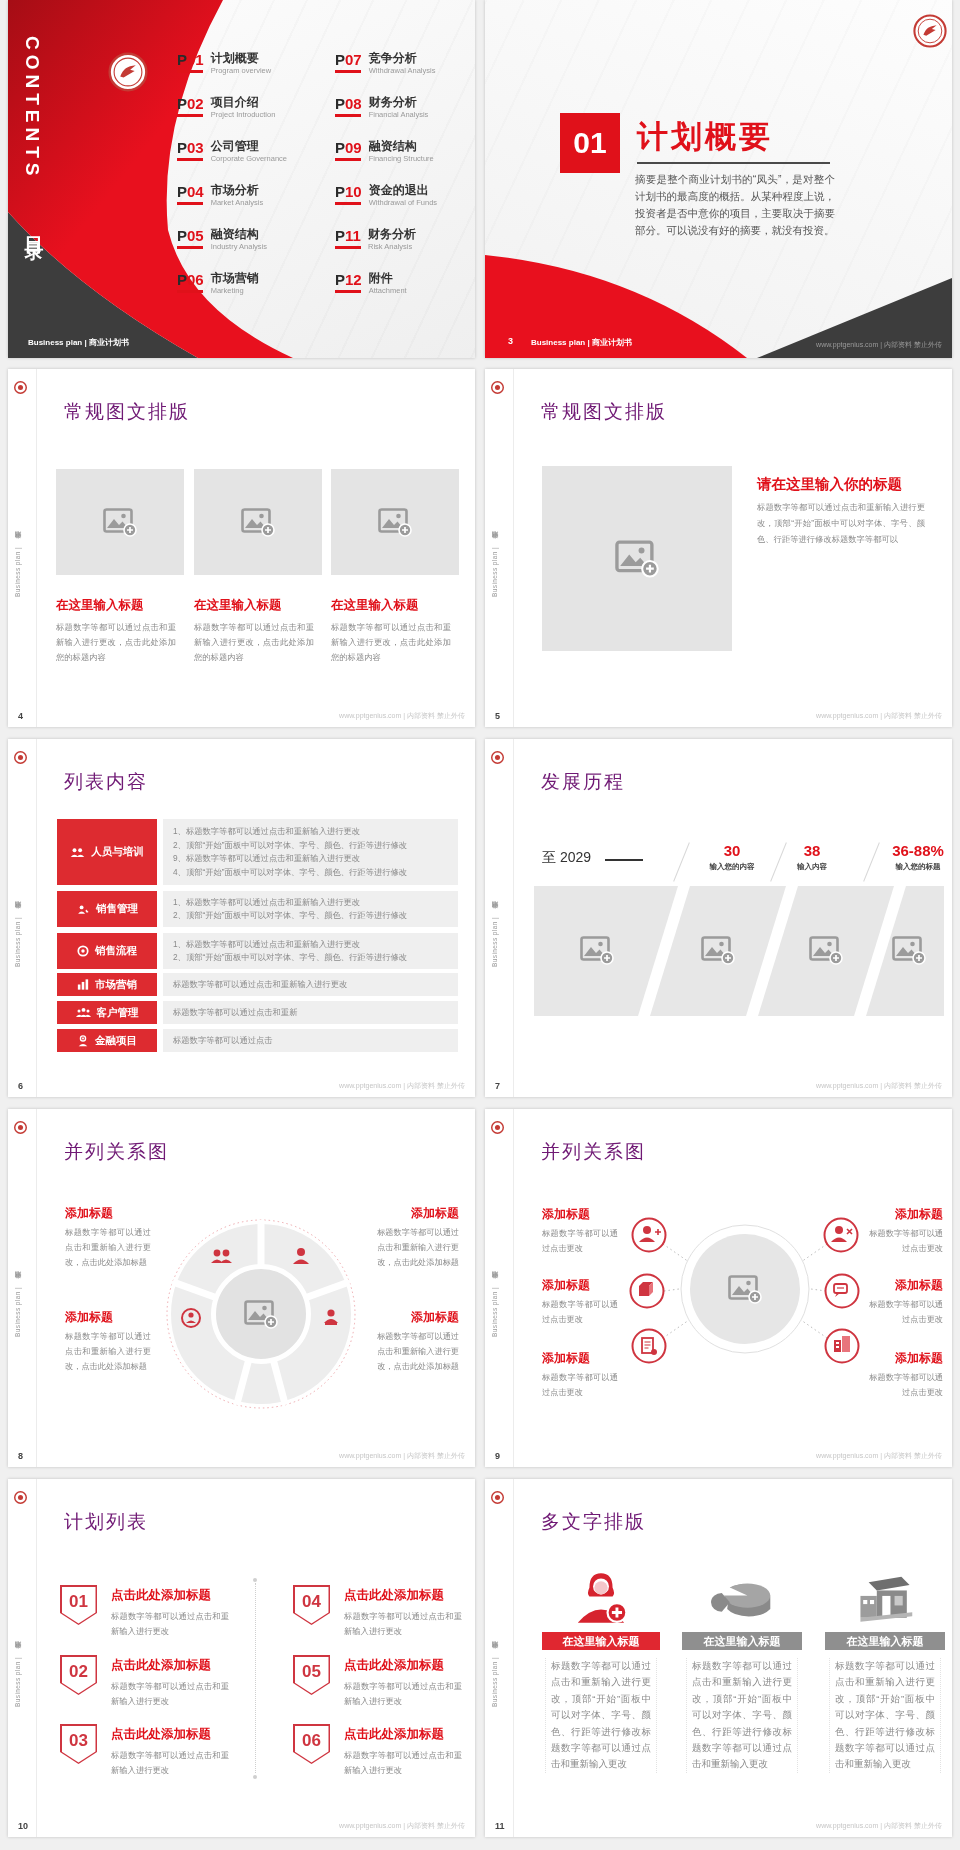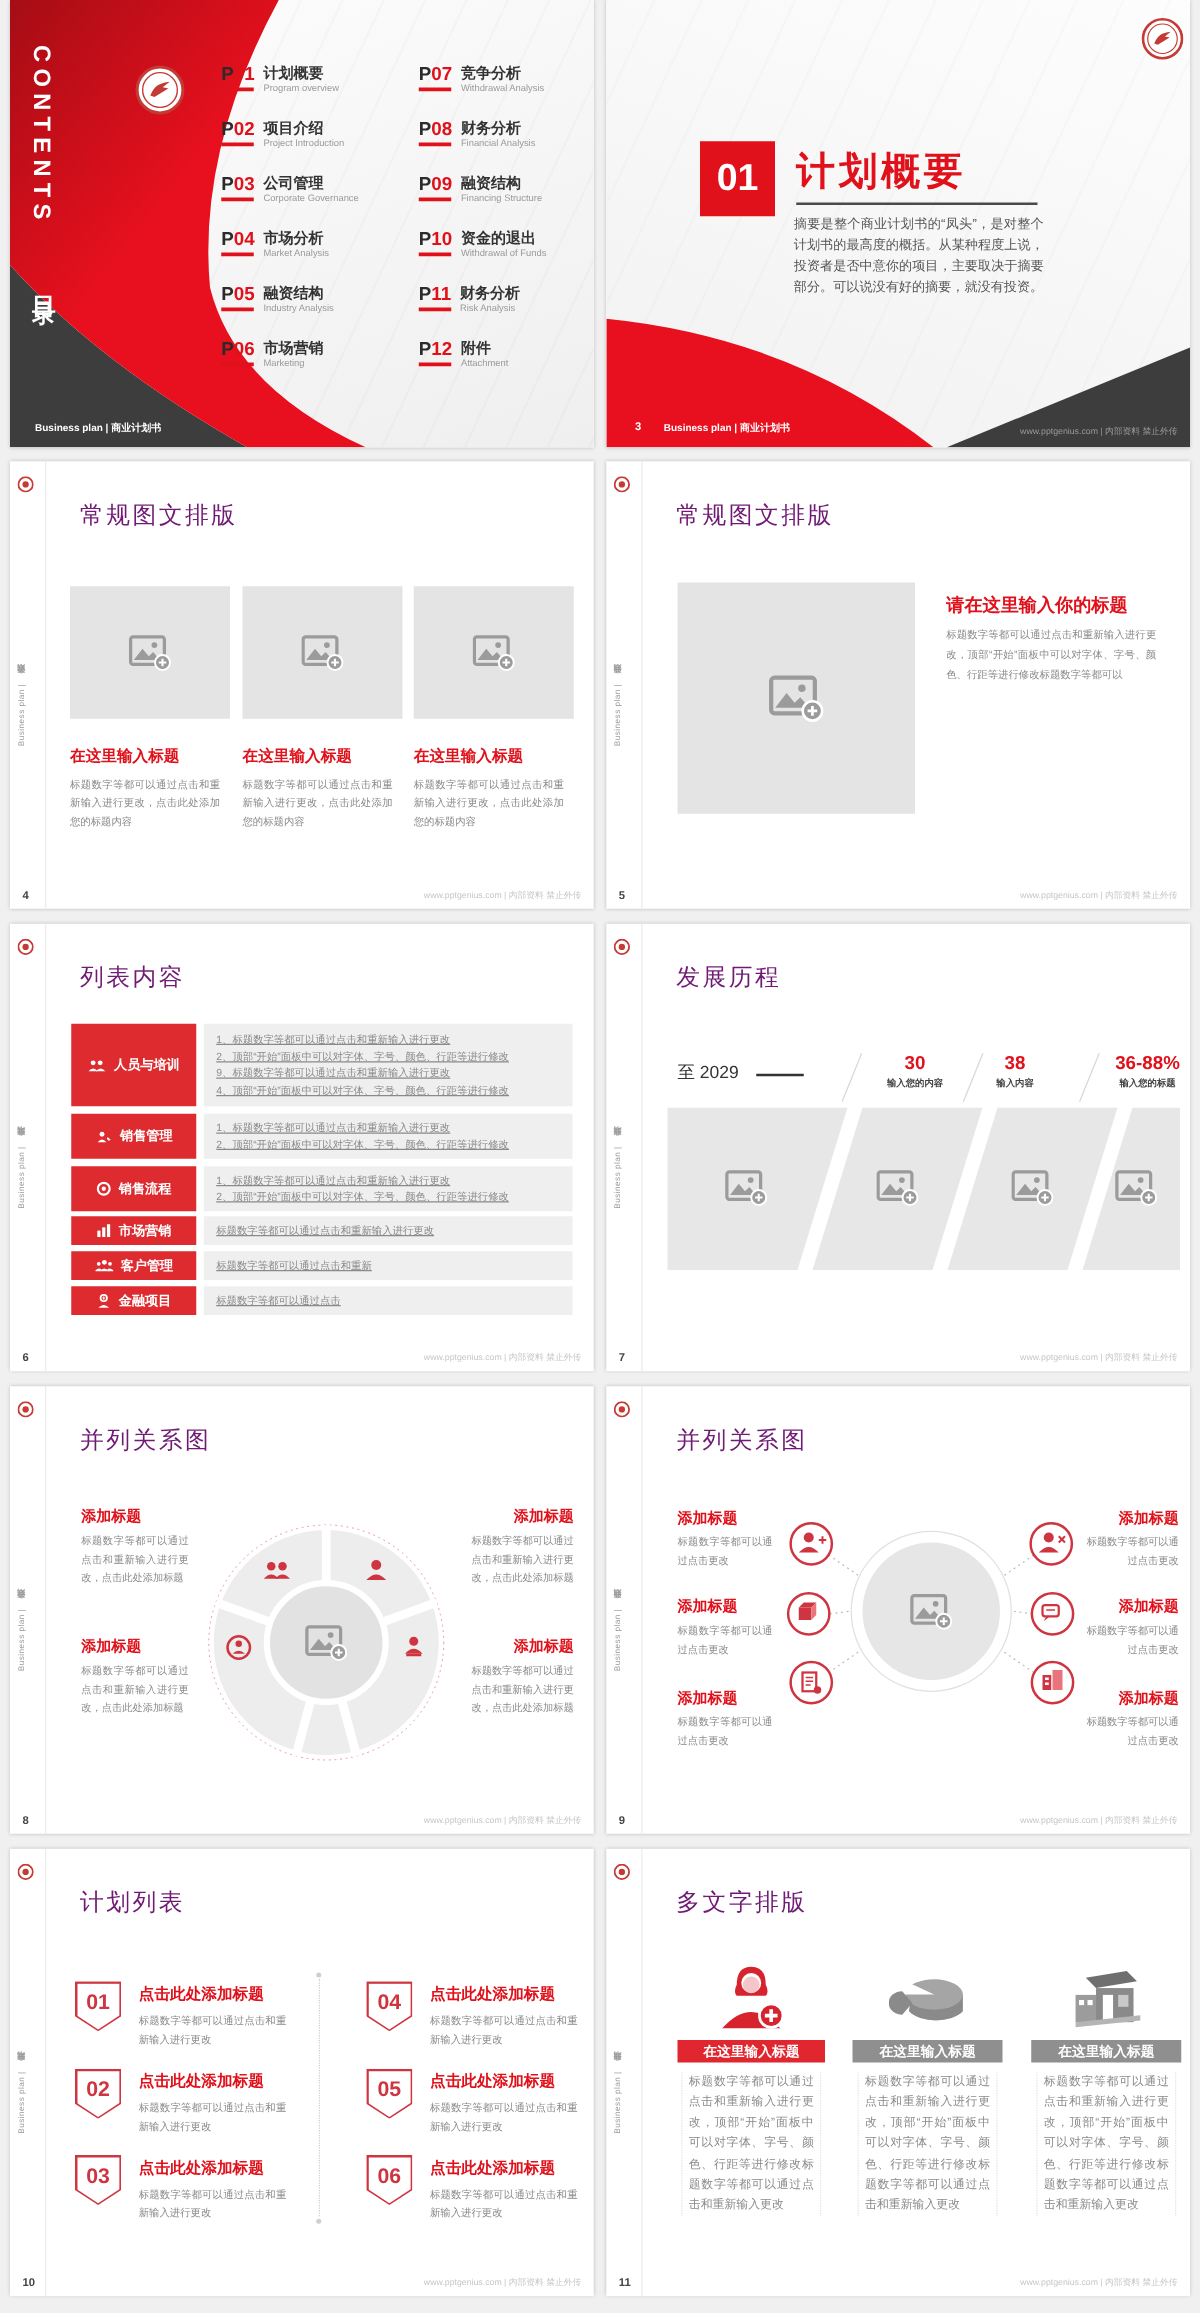--- a/index.html
+++ b/index.html
@@ -51,21 +51,21 @@
   .card-b{font-size:8.3px;line-height:15px;color:#8a8a8a;text-align:justify;margin-top:6px;width:120px;}
   
   .s4-box{position:absolute;left:57px;top:97px;width:190px;height:185px;}
   .s4-h{position:absolute;left:272px;top:106px;font-size:14.5px;font-weight:700;color:#e0111a;}
   .s4-p{position:absolute;left:272px;width:168px;font-size:8.3px;line-height:16.2px;color:#8a8a8a;text-align:justify;}
   
   .lrow-block{position:absolute;left:49px;width:100px;background:#dd2b30;color:#fff;
      display:flex;align-items:center;justify-content:center;gap:6px;font-size:10.5px;font-weight:700;}
   .lrow-panel{position:absolute;left:155px;width:295px;background:#efefef;color:#8a8a8a;
      font-size:8.3px;display:flex;flex-direction:column;justify-content:center;padding:0 10px;box-sizing:border-box;}
-  .lrow-panel div{line-height:13.5px;text-decoration:underline;}
+  .lrow-panel div{line-height:13.5px;}
   
   .s6-year{position:absolute;left:57px;top:110px;font-size:14px;color:#333;}
   .s6-dash{position:absolute;left:120px;top:120px;width:38px;height:2px;background:#333;}
   .stat{position:absolute;width:84px;text-align:center;}
   .stat-v{font-size:15px;font-weight:700;color:#e0111a;}
   .stat-l{font-size:7.5px;font-weight:700;color:#444;margin-top:3px;}
   .slash{position:absolute;width:1px;height:42px;background:#d8d8d8;transform:rotate(22deg);}
   .s6-ph{position:absolute;}
   
   .pr-block{position:absolute;width:86px;}

